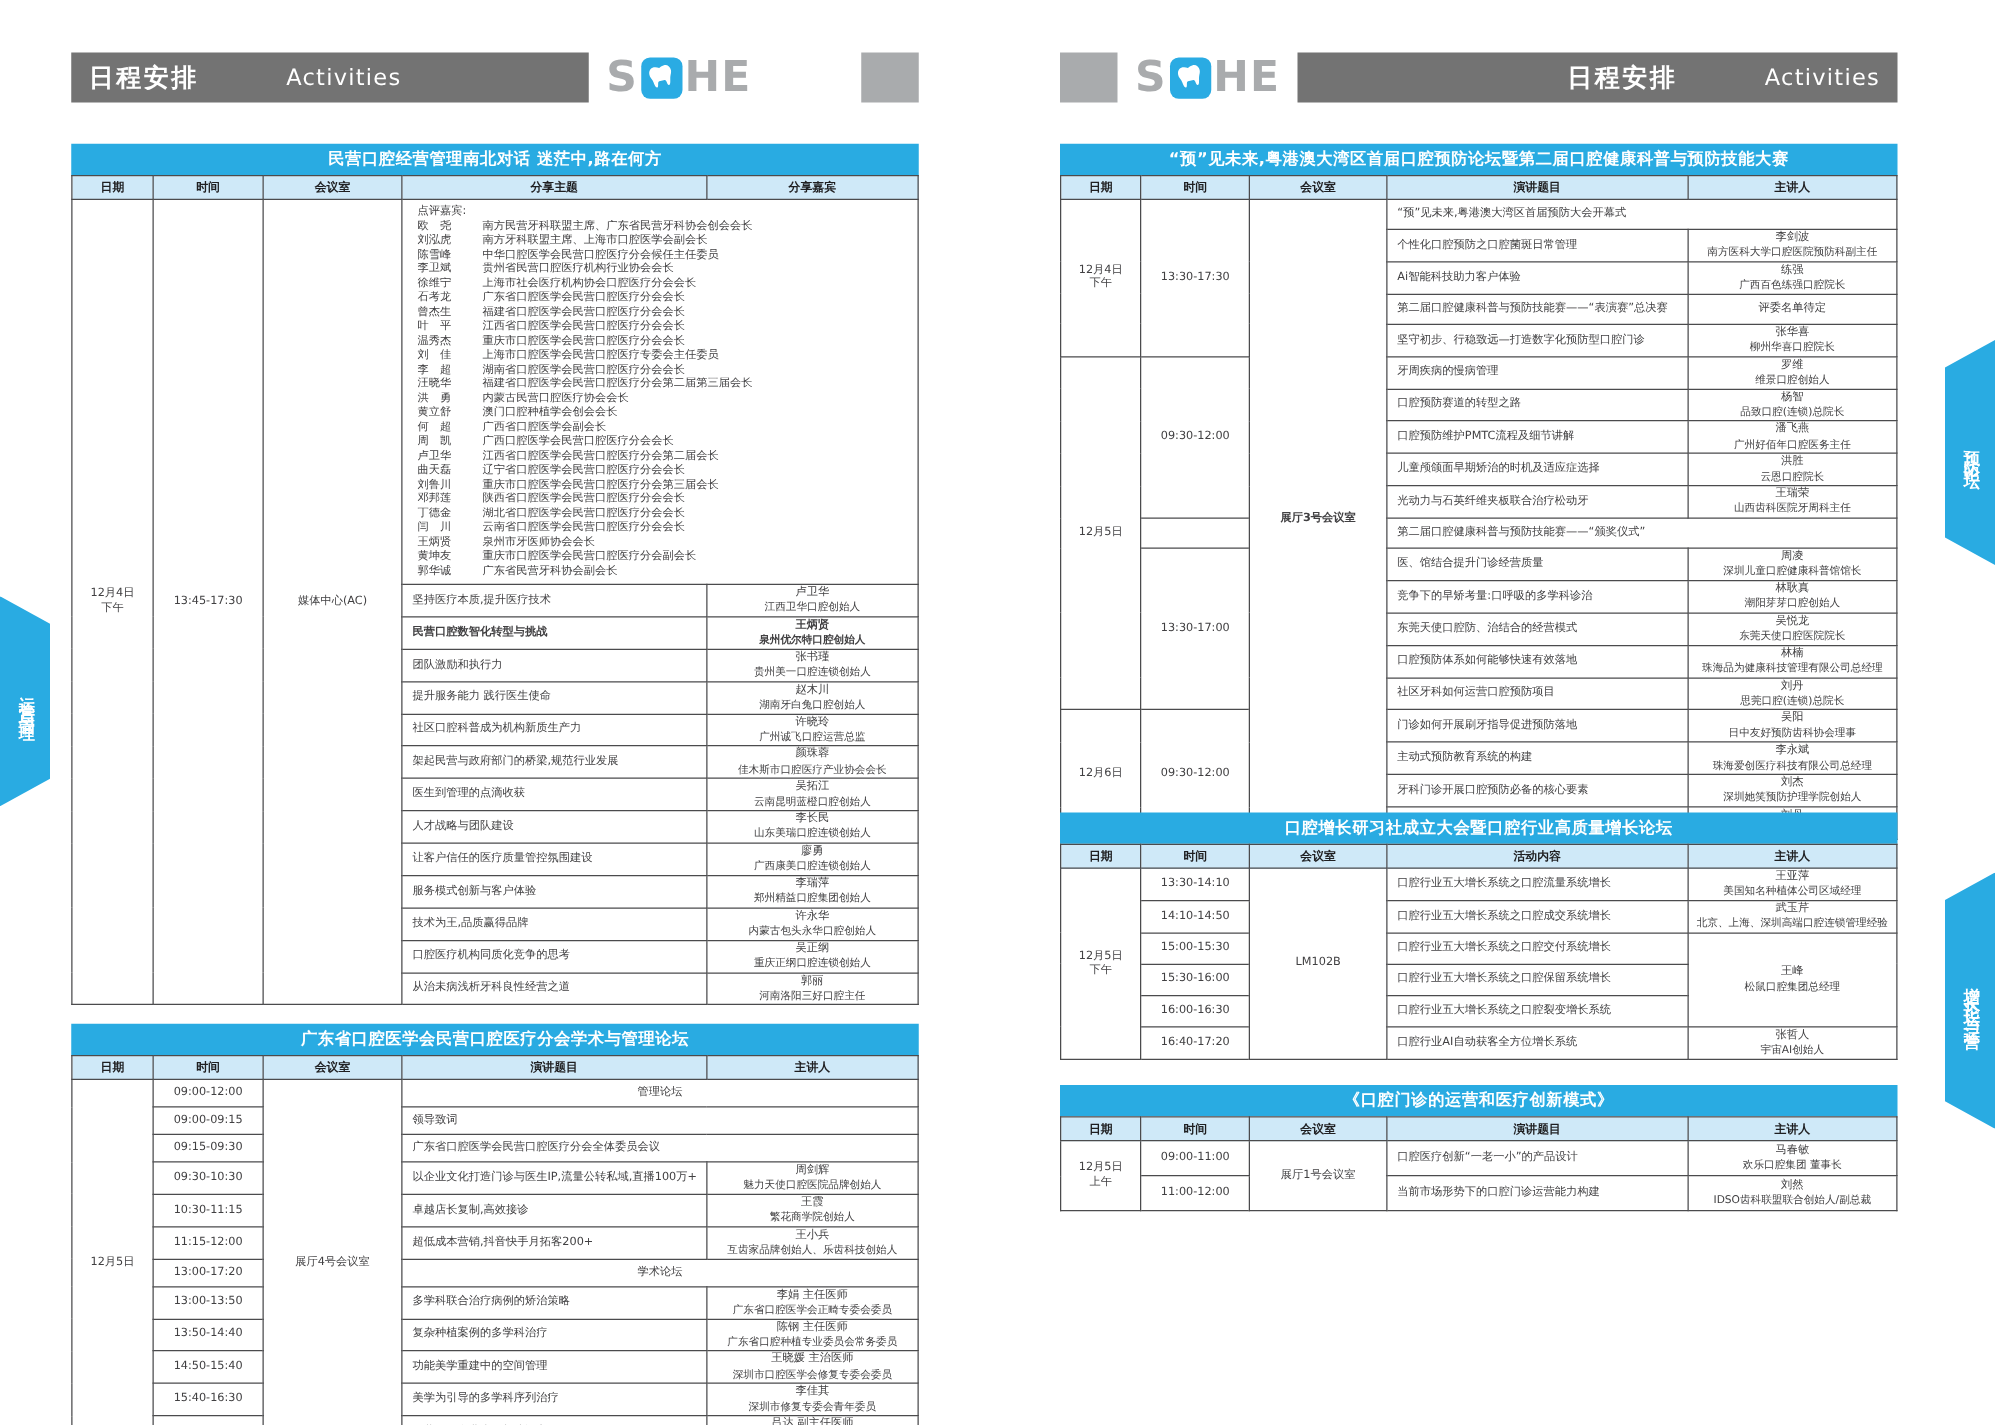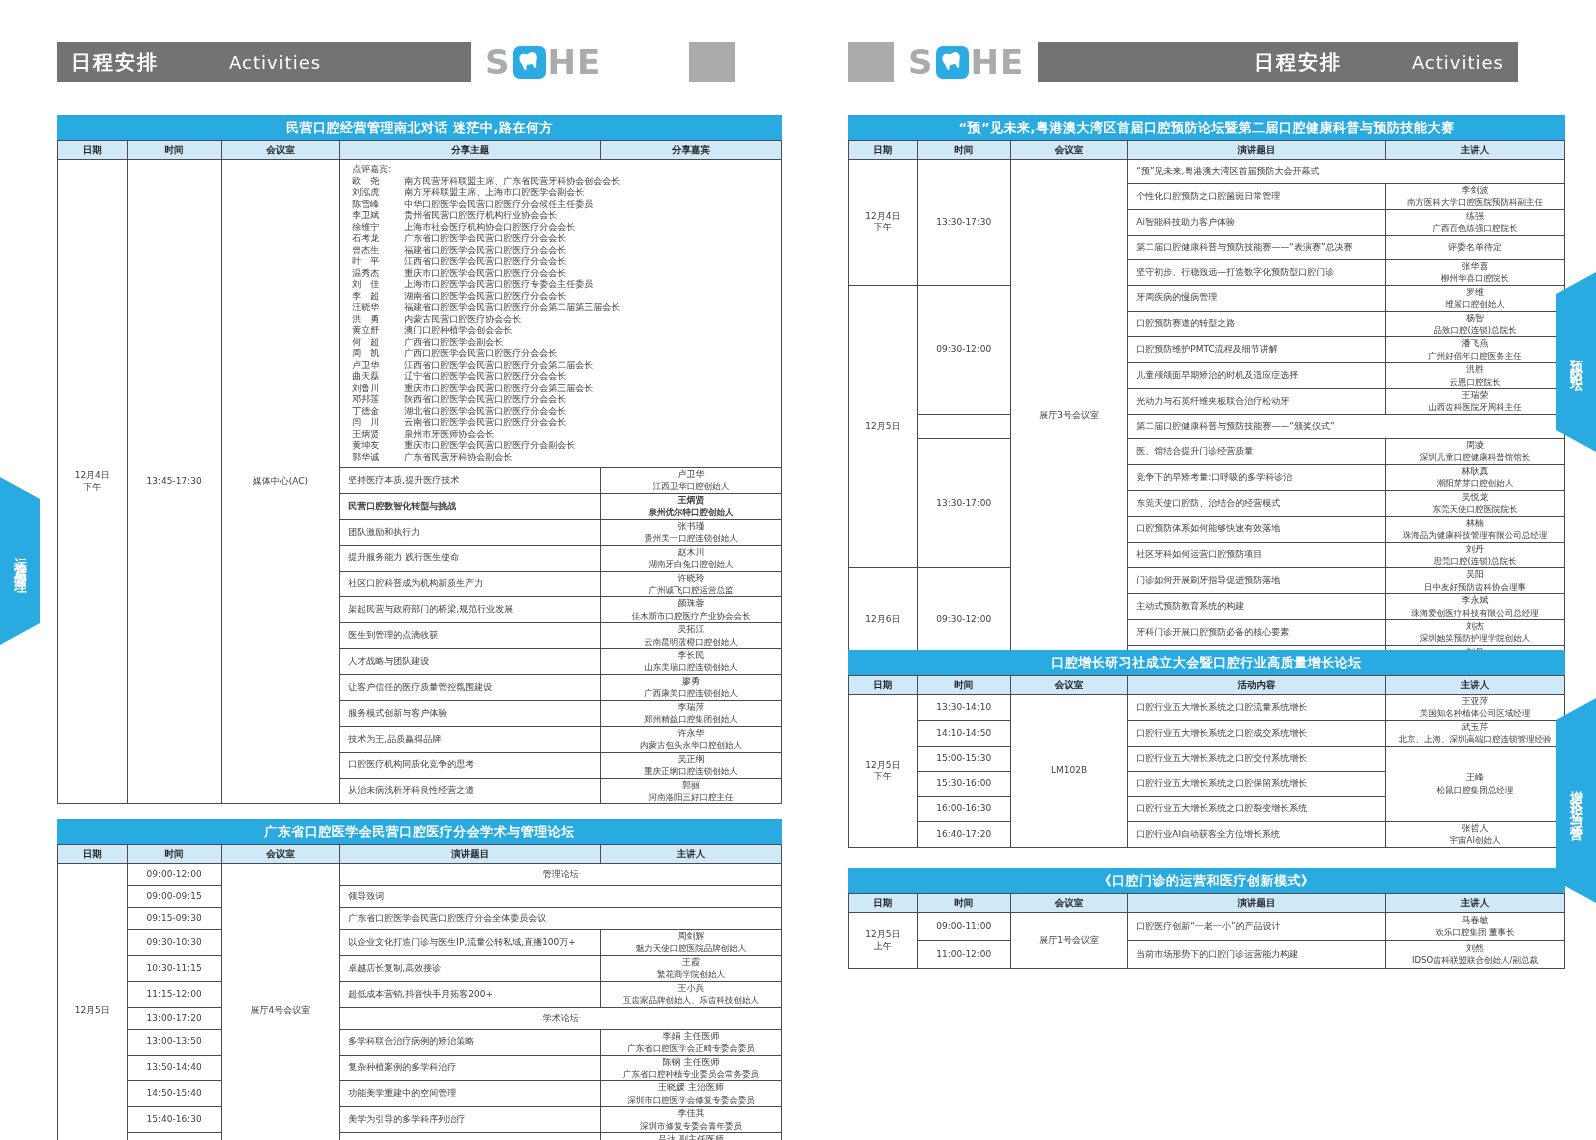--- a/index.html
+++ b/index.html
@@ -15,21 +15,21 @@
   .h-zh{font-size:20px;font-weight:bold;letter-spacing:2px;}
   .h-en{font-size:18px;font-weight:normal;letter-spacing:1px;}
   .logo{display:flex;align-items:center;margin:0 14px;flex:0 0 auto;}
   .logo-s,.logo-he{font-size:34px;font-weight:bold;color:#a9abad;letter-spacing:1px;line-height:40px;}
   .logo-tooth{display:inline-flex;align-items:center;justify-content:center;width:33px;height:33px;
               background:#2aabe3;border-radius:7px;margin:0 2px;}
   .logo-tooth svg{transform:rotate(-12deg);}
   .hsq{width:46px;height:40px;background:#a9abad;flex:0 0 auto;}
   #ph-left .hsq{margin-left:auto;}
   
-  .zone{position:absolute;top:0;height:844px;padding-left:47px;}
+  .zone{position:absolute;top:0;height:844px;}
   #zone-left{left:57px;width:678px;}
   #zone-right{left:848px;width:670px;}
   .tbl{position:absolute;left:0;width:100%;}
   .tbl-title{height:25px;line-height:25px;background:#29abe2;color:#fff;text-align:center;
              font-weight:bold;font-size:13px;letter-spacing:.5px;}
   table{width:100%;border-collapse:collapse;table-layout:fixed;}
   th{border:1px solid #4b4b4d;background:#cfe9f8;font-size:9.5px;font-weight:bold;color:#1f1f21;
      height:18px;padding:0 2px;}
   td{border:1px solid #4b4b4d;font-size:9px;color:#414042;text-align:center;vertical-align:middle;
      padding:1px 3px;line-height:1.25;}
@@ -359,21 +359,21 @@
               <th>会议室</th>
               <th>演讲题目</th>
               <th>主讲人</th>
             </tr>
           </thead>
           <tbody>
             <tr style="height: 24px;">
               <td rowspan="5" style="white-space: pre-line;">12月4日
 下午</td>
               <td rowspan="5" style="white-space: pre-line;">13:30-17:30</td>
-              <td rowspan="20" style="white-space: pre-line;">展厅3号会议室</td>
+              <td rowspan="20" style="white-space: pre-line; font-weight: bold;">展厅3号会议室</td>
               <td colspan="2" class="lt" style="white-space: pre-line;">“预”见未来,粤港澳大湾区首届预防大会开幕式</td>
             </tr>
             <tr style="height: 24px;">
               <td class="lt" style="white-space: pre-line;">个性化口腔预防之口腔菌斑日常管理</td>
               <td>
                 <div class="spk-n">李剑波</div>
                 <div class="spk-o">南方医科大学口腔医院预防科副主任</div>
               </td>
             </tr>
             <tr style="height: 24px;">

